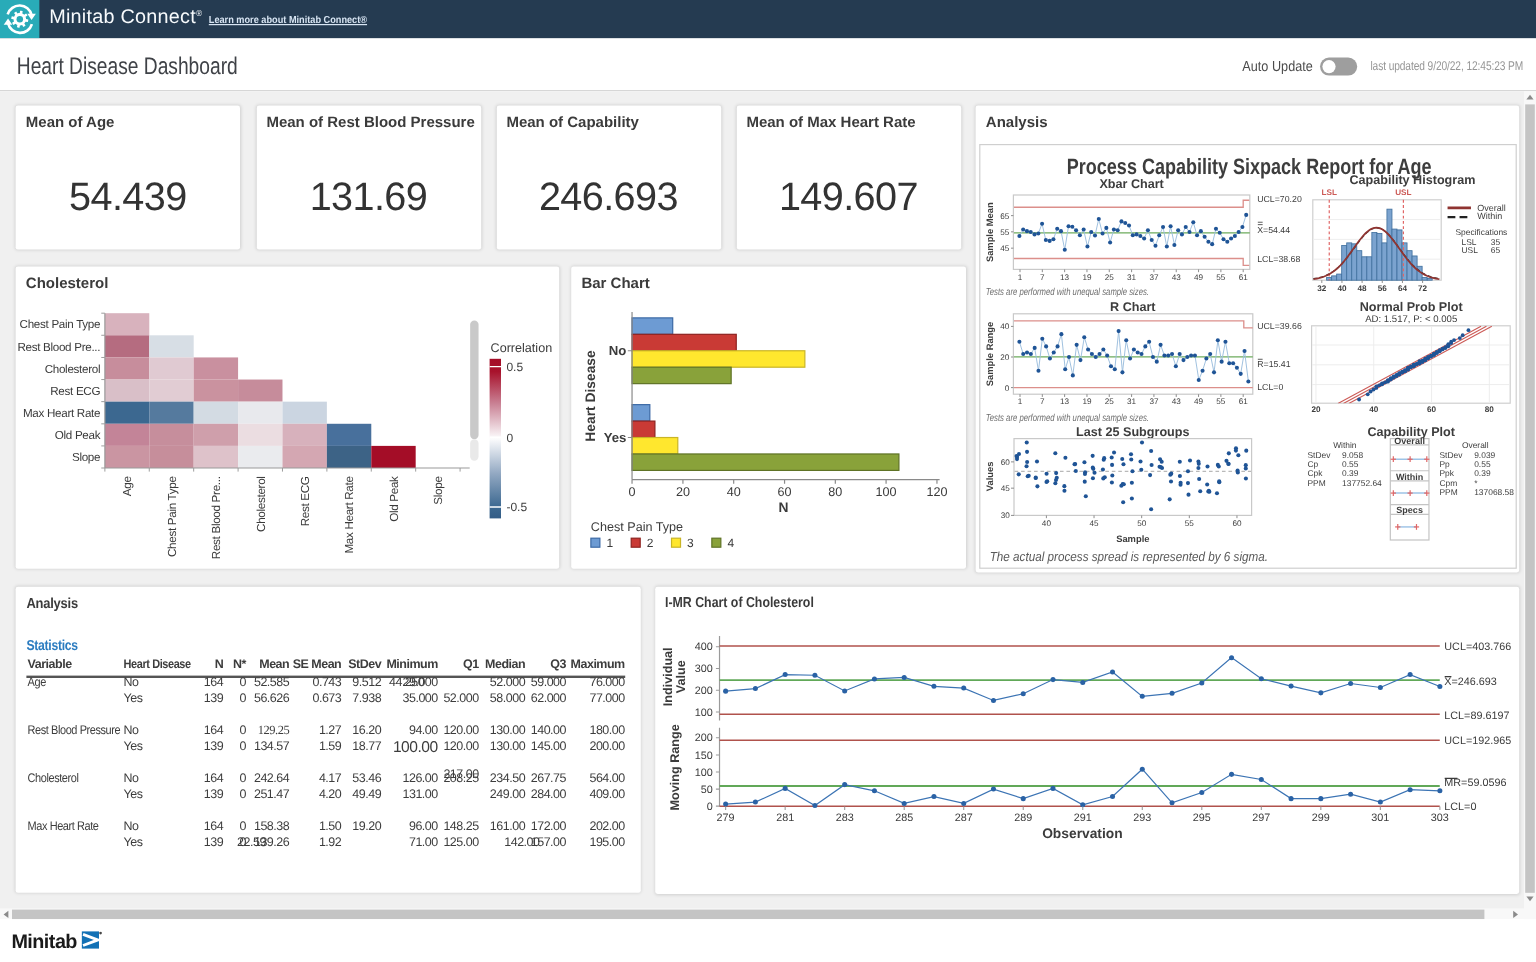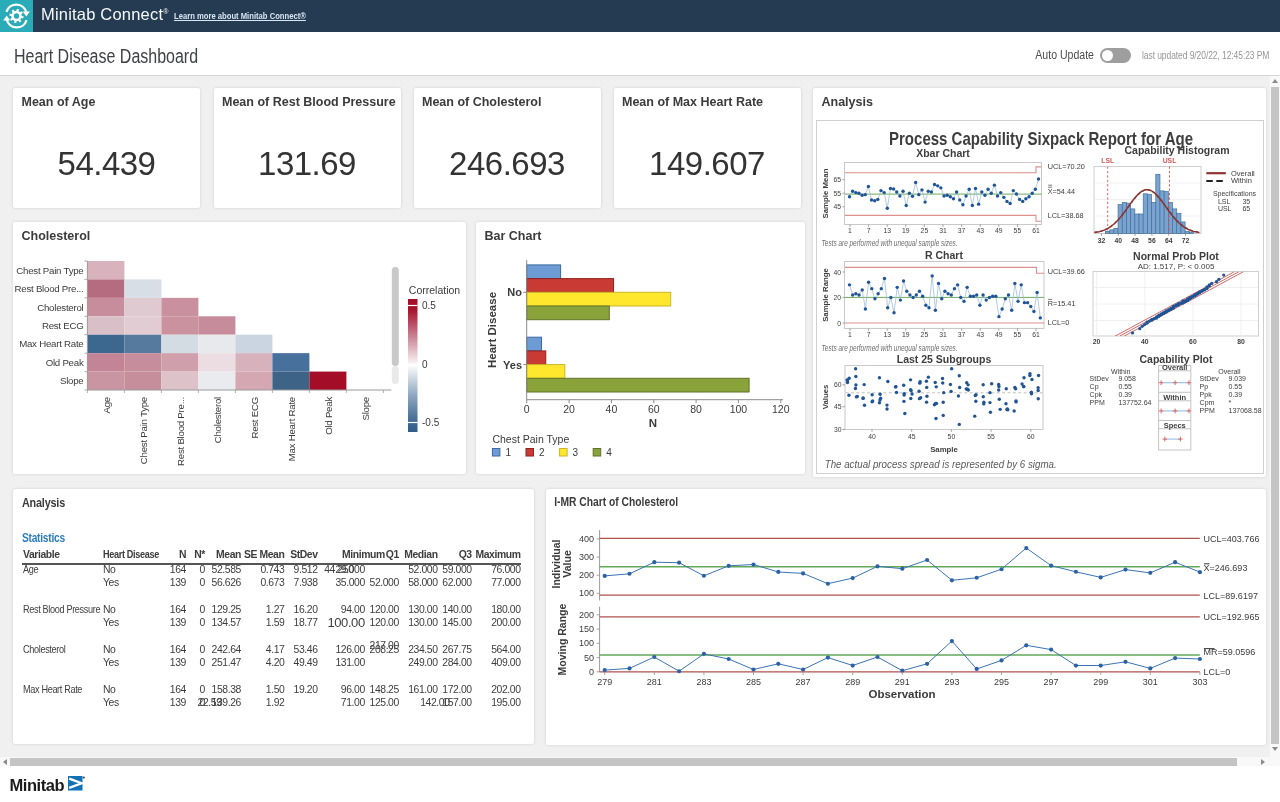--- a/index.html
+++ b/index.html
@@ -35,21 +35,21 @@
 
 <div class="panel" style="left:13px;top:88px;width:187px;height:120px;">
     <div class="phead">Mean of Age</div>
 <div class="abs" style="left:0;top:58.5px;width:187px;text-align:center;font-size:33px;line-height:33px;color:#333;letter-spacing:-0.5px;">54.439</div>
   </div>
 <div class="panel" style="left:213.5px;top:88px;width:187px;height:120px;">
     <div class="phead">Mean of Rest Blood Pressure</div>
 <div class="abs" style="left:0;top:58.5px;width:187px;text-align:center;font-size:33px;line-height:33px;color:#333;letter-spacing:-0.5px;">131.69</div>
   </div>
 <div class="panel" style="left:413.5px;top:88px;width:187px;height:120px;">
-    <div class="phead">Mean of Cholesterol</div>
+    <div class="phead">Mean of Capability</div>
 <div class="abs" style="left:0;top:58.5px;width:187px;text-align:center;font-size:33px;line-height:33px;color:#333;letter-spacing:-0.5px;">246.693</div>
   </div>
 <div class="panel" style="left:613.5px;top:88px;width:187px;height:120px;">
     <div class="phead">Mean of Max Heart Rate</div>
 <div class="abs" style="left:0;top:58.5px;width:187px;text-align:center;font-size:33px;line-height:33px;color:#333;letter-spacing:-0.5px;">149.607</div>
   </div>
 
 <div class="panel" style="left:813px;top:88px;width:453px;height:389px;">
     <div class="phead">Analysis</div>
 <div class="abs" style="left:2.5px;top:31.5px;width:448px;height:354px;border:1px solid #cfcfcf;background:#fff;"><svg width="448" height="354" viewBox="0 0 448 354" font-family="Liberation Sans, sans-serif">
@@ -748,21 +748,21 @@
 <div class="abs" style="left:21.5px;top:496px;font-size:12px;font-weight:bold;color:#3b3b3b;letter-spacing:-0.2px;transform:scaleX(0.9);transform-origin:left;">Analysis</div>
 <div class="abs" style="left:21.5px;top:531px;font-size:12px;font-weight:bold;color:#2b7cc0;letter-spacing:-0.3px;transform:scaleX(0.85);transform-origin:left;">Statistics</div>
 <div class="abs" style="left:22px;top:563.2px;width:499px;height:1.4px;background:#555;"></div>
 <div style="position:absolute;top:549.0px;font-size:10.4px;line-height:11px;color:#3d3d3d;white-space:nowrap;letter-spacing:-0.4px;font-weight:bold;left:23px;">Variable</div>
 <div style="position:absolute;top:549.0px;font-size:10.4px;line-height:11px;color:#3d3d3d;white-space:nowrap;letter-spacing:-0.4px;font-weight:bold;transform:scaleX(0.88);transform-origin:left;left:103px;">Heart Disease</div>
 <div style="position:absolute;top:549.0px;font-size:10.4px;line-height:11px;color:#3d3d3d;white-space:nowrap;letter-spacing:-0.4px;font-weight:bold;left:66.0px;width:120px;text-align:right;">N</div>
 <div style="position:absolute;top:549.0px;font-size:10.4px;line-height:11px;color:#3d3d3d;white-space:nowrap;letter-spacing:-0.4px;font-weight:bold;left:85.0px;width:120px;text-align:right;">N*</div>
 <div style="position:absolute;top:549.0px;font-size:10.4px;line-height:11px;color:#3d3d3d;white-space:nowrap;letter-spacing:-0.4px;font-weight:bold;left:121.0px;width:120px;text-align:right;">Mean</div>
 <div style="position:absolute;top:549.0px;font-size:10.4px;line-height:11px;color:#3d3d3d;white-space:nowrap;letter-spacing:-0.4px;font-weight:bold;left:164.4px;width:120px;text-align:right;">SE Mean</div>
 <div style="position:absolute;top:549.0px;font-size:10.4px;line-height:11px;color:#3d3d3d;white-space:nowrap;letter-spacing:-0.4px;font-weight:bold;left:197.6px;width:120px;text-align:right;">StDev</div>
-<div style="position:absolute;top:549.0px;font-size:10.4px;line-height:11px;color:#3d3d3d;white-space:nowrap;letter-spacing:-0.4px;font-weight:bold;left:244.8px;width:140px;text-align:right;">Minimum</div>
+<div style="position:absolute;top:549.0px;font-size:10.4px;line-height:11px;color:#3d3d3d;white-space:nowrap;letter-spacing:-0.4px;font-weight:bold;left:244.8px;width:120px;text-align:right;">Minimum</div>
 <div style="position:absolute;top:549.0px;font-size:10.4px;line-height:11px;color:#3d3d3d;white-space:nowrap;letter-spacing:-0.4px;font-weight:bold;left:278.9px;width:120px;text-align:right;">Q1</div>
 <div style="position:absolute;top:549.0px;font-size:10.4px;line-height:11px;color:#3d3d3d;white-space:nowrap;letter-spacing:-0.4px;font-weight:bold;left:317.6px;width:120px;text-align:right;">Median</div>
 <div style="position:absolute;top:549.0px;font-size:10.4px;line-height:11px;color:#3d3d3d;white-space:nowrap;letter-spacing:-0.4px;font-weight:bold;left:351.7px;width:120px;text-align:right;">Q3</div>
 <div style="position:absolute;top:549.0px;font-size:10.4px;line-height:11px;color:#3d3d3d;white-space:nowrap;letter-spacing:-0.4px;font-weight:bold;left:400.6px;width:120px;text-align:right;">Maximum</div>
 <div style="position:absolute;top:564.1px;font-size:10.4px;line-height:11px;color:#3d3d3d;white-space:nowrap;letter-spacing:-0.4px;transform:scaleX(0.88);transform-origin:left;left:23px;">Age</div>
 <div style="position:absolute;top:564.1px;font-size:10.4px;line-height:11px;color:#3d3d3d;white-space:nowrap;letter-spacing:-0.4px;left:103px;">No</div>
 <div style="position:absolute;top:564.1px;font-size:10.4px;line-height:11px;color:#3d3d3d;white-space:nowrap;letter-spacing:-0.4px;left:66.0px;width:120px;text-align:right;">164</div>
 <div style="position:absolute;top:564.1px;font-size:10.4px;line-height:11px;color:#3d3d3d;white-space:nowrap;letter-spacing:-0.4px;left:85.0px;width:120px;text-align:right;">0</div>
 <div style="position:absolute;top:564.1px;font-size:10.4px;line-height:11px;color:#3d3d3d;white-space:nowrap;letter-spacing:-0.4px;left:121.0px;width:120px;text-align:right;">52.585</div>
 <div style="position:absolute;top:564.1px;font-size:10.4px;line-height:11px;color:#3d3d3d;white-space:nowrap;letter-spacing:-0.4px;left:164.4px;width:120px;text-align:right;">0.743</div>
@@ -780,21 +780,21 @@
 <div style="position:absolute;top:577.3px;font-size:10.4px;line-height:11px;color:#3d3d3d;white-space:nowrap;letter-spacing:-0.4px;left:197.6px;width:120px;text-align:right;">7.938</div>
 <div style="position:absolute;top:577.3px;font-size:10.4px;line-height:11px;color:#3d3d3d;white-space:nowrap;letter-spacing:-0.4px;left:244.8px;width:120px;text-align:right;">35.000</div>
 <div style="position:absolute;top:577.3px;font-size:10.4px;line-height:11px;color:#3d3d3d;white-space:nowrap;letter-spacing:-0.4px;left:278.9px;width:120px;text-align:right;">52.000</div>
 <div style="position:absolute;top:577.3px;font-size:10.4px;line-height:11px;color:#3d3d3d;white-space:nowrap;letter-spacing:-0.4px;left:317.6px;width:120px;text-align:right;">58.000</div>
 <div style="position:absolute;top:577.3px;font-size:10.4px;line-height:11px;color:#3d3d3d;white-space:nowrap;letter-spacing:-0.4px;left:351.7px;width:120px;text-align:right;">62.000</div>
 <div style="position:absolute;top:577.3px;font-size:10.4px;line-height:11px;color:#3d3d3d;white-space:nowrap;letter-spacing:-0.4px;left:400.6px;width:120px;text-align:right;">77.000</div>
 <div style="position:absolute;top:603.7px;font-size:10.4px;line-height:11px;color:#3d3d3d;white-space:nowrap;letter-spacing:-0.4px;transform:scaleX(0.88);transform-origin:left;left:23px;">Rest Blood Pressure</div>
 <div style="position:absolute;top:603.7px;font-size:10.4px;line-height:11px;color:#3d3d3d;white-space:nowrap;letter-spacing:-0.4px;left:103px;">No</div>
 <div style="position:absolute;top:603.7px;font-size:10.4px;line-height:11px;color:#3d3d3d;white-space:nowrap;letter-spacing:-0.4px;left:66.0px;width:120px;text-align:right;">164</div>
 <div style="position:absolute;top:603.7px;font-size:10.4px;line-height:11px;color:#3d3d3d;white-space:nowrap;letter-spacing:-0.4px;left:85.0px;width:120px;text-align:right;">0</div>
-<div style="position:absolute;top:603.7px;font-size:10.4px;line-height:11px;color:#3d3d3d;white-space:nowrap;letter-spacing:-0.4px;left:121.0px;width:120px;text-align:right;">129.25</div>
+<div style="position:absolute;top:603.7px;font-size:10.4px;line-height:11px;color:#3d3d3d;white-space:nowrap;letter-spacing:-0.4px;left:121.0px;width:120px;text-align:right;font-family:Liberation Serif, serif;">129.25</div>
 <div style="position:absolute;top:603.7px;font-size:10.4px;line-height:11px;color:#3d3d3d;white-space:nowrap;letter-spacing:-0.4px;left:164.4px;width:120px;text-align:right;">1.27</div>
 <div style="position:absolute;top:603.7px;font-size:10.4px;line-height:11px;color:#3d3d3d;white-space:nowrap;letter-spacing:-0.4px;left:197.6px;width:120px;text-align:right;">16.20</div>
 <div style="position:absolute;top:603.7px;font-size:10.4px;line-height:11px;color:#3d3d3d;white-space:nowrap;letter-spacing:-0.4px;left:244.8px;width:120px;text-align:right;">94.00</div>
 <div style="position:absolute;top:603.7px;font-size:10.4px;line-height:11px;color:#3d3d3d;white-space:nowrap;letter-spacing:-0.4px;left:278.9px;width:120px;text-align:right;">120.00</div>
 <div style="position:absolute;top:603.7px;font-size:10.4px;line-height:11px;color:#3d3d3d;white-space:nowrap;letter-spacing:-0.4px;left:317.6px;width:120px;text-align:right;">130.00</div>
 <div style="position:absolute;top:603.7px;font-size:10.4px;line-height:11px;color:#3d3d3d;white-space:nowrap;letter-spacing:-0.4px;left:351.7px;width:120px;text-align:right;">140.00</div>
 <div style="position:absolute;top:603.7px;font-size:10.4px;line-height:11px;color:#3d3d3d;white-space:nowrap;letter-spacing:-0.4px;left:400.6px;width:120px;text-align:right;">180.00</div>
 <div style="position:absolute;top:616.9px;font-size:10.4px;line-height:11px;color:#3d3d3d;white-space:nowrap;letter-spacing:-0.4px;left:103px;">Yes</div>
 <div style="position:absolute;top:616.9px;font-size:10.4px;line-height:11px;color:#3d3d3d;white-space:nowrap;letter-spacing:-0.4px;left:66.0px;width:120px;text-align:right;">139</div>
 <div style="position:absolute;top:616.9px;font-size:10.4px;line-height:11px;color:#3d3d3d;white-space:nowrap;letter-spacing:-0.4px;left:85.0px;width:120px;text-align:right;">0</div>

